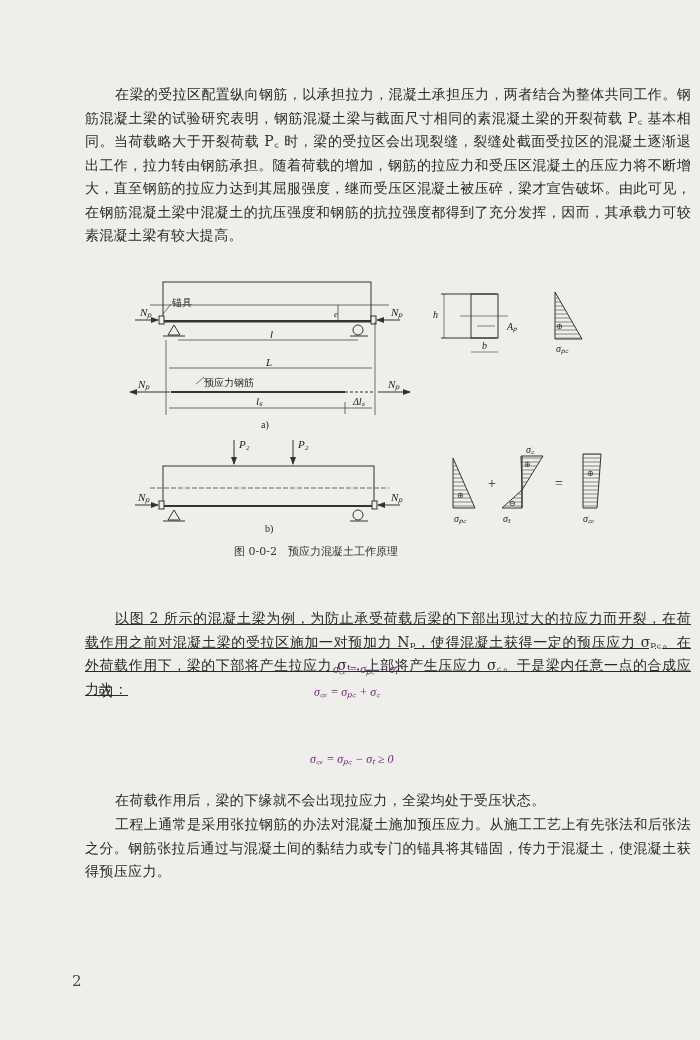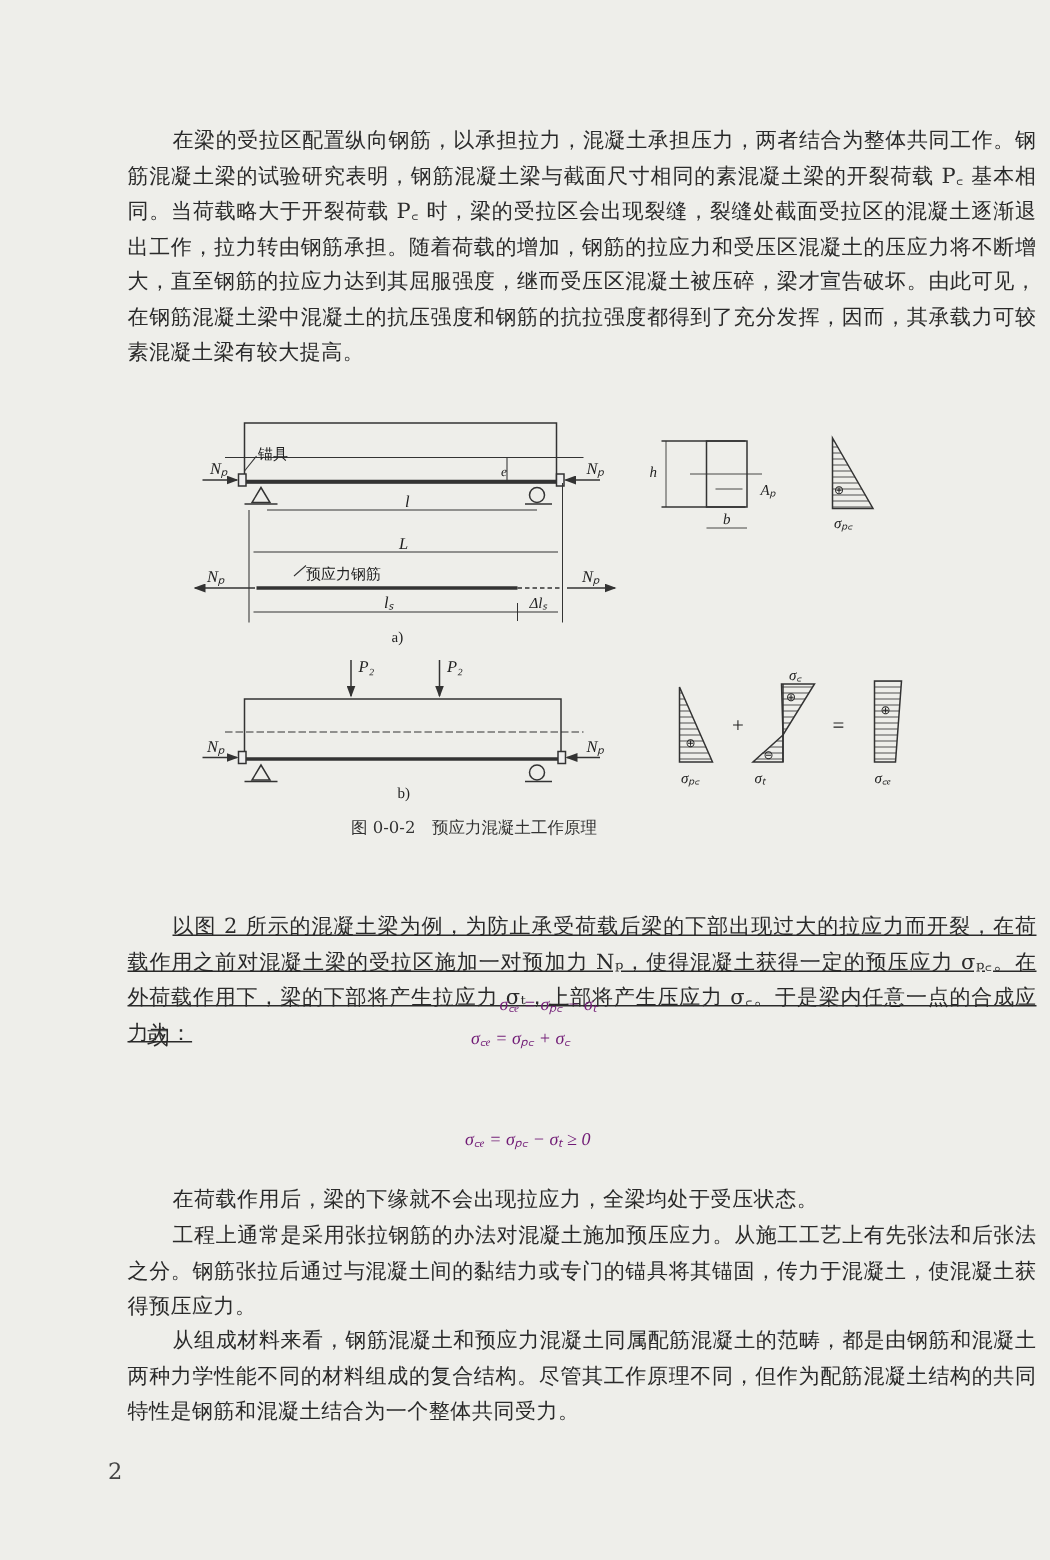--- a/index.html
+++ b/index.html
@@ -155,16 +155,15 @@
 
   <div class="formula" style="left:333px;top:660px;">σ꜀ₑ = σₚ꜀ − σₜ</div>
   <div class="huo">或</div>
   <div class="formula" style="left:314px;top:683px;">σ꜀ₑ = σₚ꜀ + σ꜀</div>
 
 
   <div class="formula" style="left:310px;top:750px;">σ꜀ₑ = σₚ꜀ − σₜ ≥ 0</div>
 
   <p class="para" style="top:772px;">在荷载作用后，梁的下缘就不会出现拉应力，全梁均处于受压状态。</p>
   <p class="para" style="top:796px;">工程上通常是采用张拉钢筋的办法对混凝土施加预压应力。从施工工艺上有先张法和后张法之分。钢筋张拉后通过与混凝土间的黏结力或专门的锚具将其锚固，传力于混凝土，使混凝土获得预压应力。</p>
-  <p class="para" style="top:866px;">从组成材料来看，钢筋混凝土和预应力混凝土同属配筋混凝土的范畴，都是由钢筋和混凝土两种力学性能不同的材料组成的复合结构。尽管其工作原理不同，但作为配筋混凝土结构的共同特性是钢筋和混凝土结合为一个整体共同受力。</p>
 
   <div class="pagenum">2</div>
 </div>
 
 </body></html>

